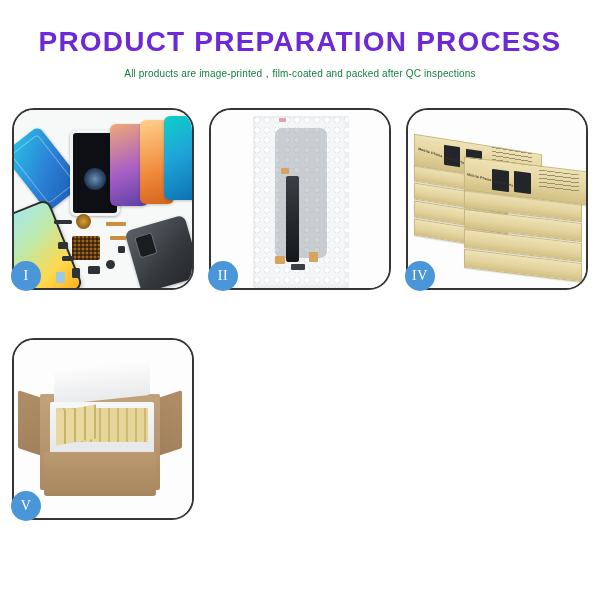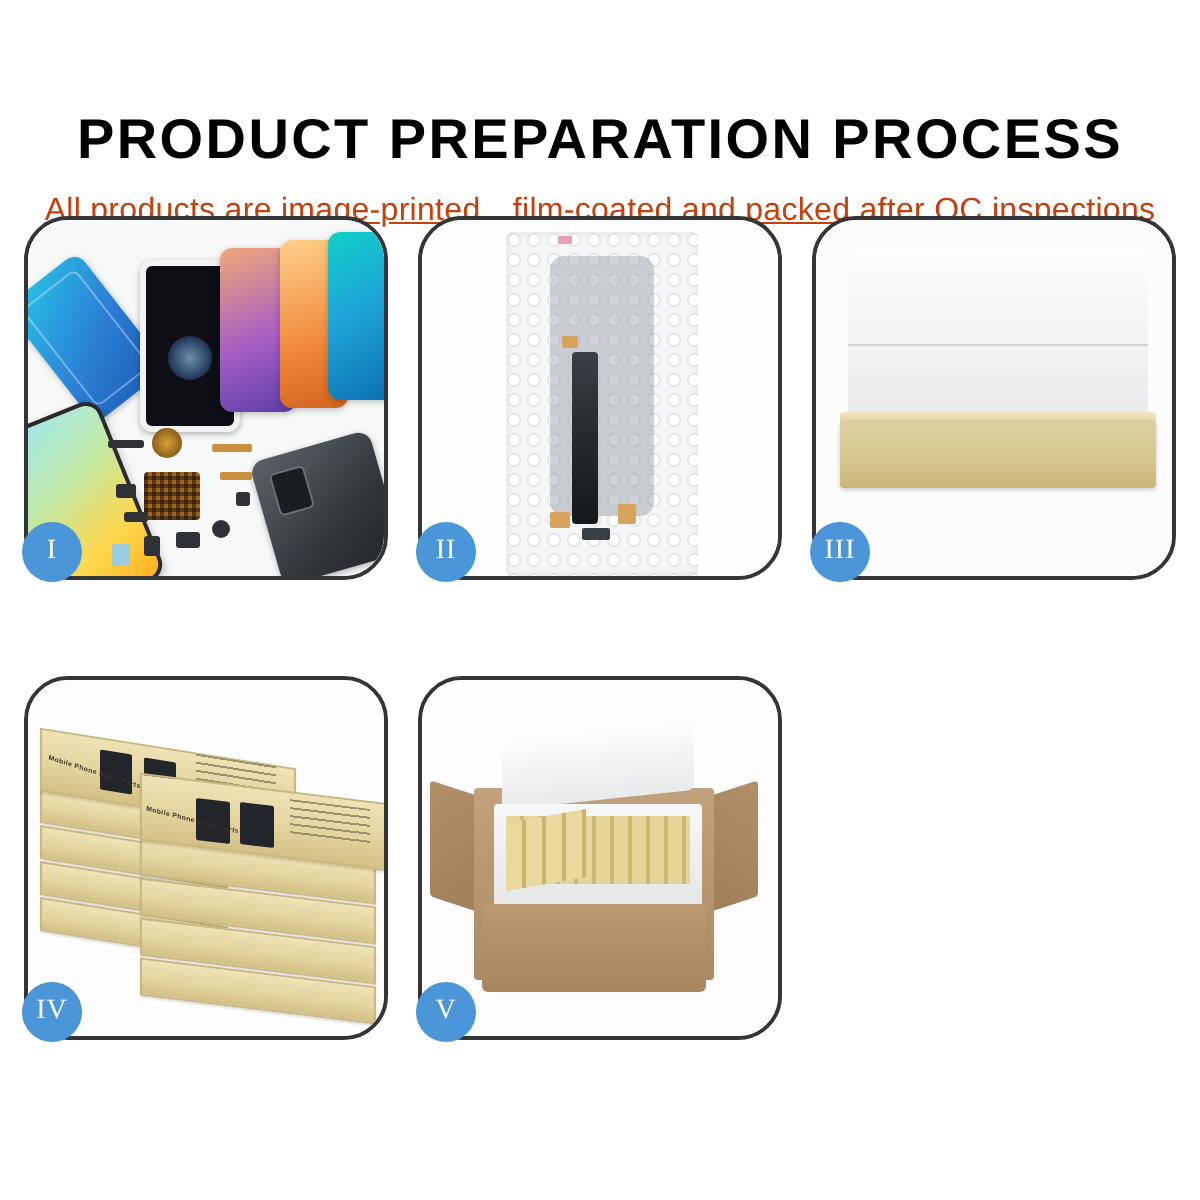--- a/index.html
+++ b/index.html
@@ -8,29 +8,28 @@
     background:#ffffff;
     font-family:"Liberation Sans","DejaVu Sans",sans-serif;
     overflow:hidden;
     position:relative;
   }
   .page{width:600px;height:600px;position:relative;}
 
   
   .header{padding-top:28px;text-align:center;}
   .title{
-    font-size:28px;font-weight:700;color:#000000;
+    font-size:28px;font-weight:700;color:#6d28d9;
     letter-spacing:1.2px;line-height:1;
     white-space:nowrap;
-    margin-top:28px;
   }
   .subtitle{
     margin-top:11px;
-    font-size:16px;font-weight:400;color:#c2410c;
-    letter-spacing:.15px;white-space:nowrap;text-decoration:underline;
+    font-size:10px;font-weight:400;color:#15803d;
+    letter-spacing:.15px;white-space:nowrap;
   }
 
   
   .grid{
     position:absolute;left:12px;top:108px;
     width:576px;
     display:grid;
     grid-template-columns:repeat(3,182px);
     grid-template-rows:182px 182px;
     column-gap:15px;row-gap:48px;
@@ -303,29 +302,20 @@
           <div class="flex-strip"></div>
           <div class="gold-b" style="left:28px;top:52px;width:8px;height:6px;"></div>
           <div class="gold-b" style="left:22px;top:140px;width:10px;height:8px;"></div>
           <div class="gold-b" style="left:56px;top:136px;width:9px;height:10px;"></div>
           <div class="gold-b" style="left:38px;top:148px;width:14px;height:6px;background:#3a3f45;"></div>
         </div>
       </div>
       <div class="badge">II</div>
     </div>
 
-    <div class="panel">
-      <div class="panel-inner p3">
-        <div class="foam-lid"></div>
-        <div class="box3-inner"></div>
-        <div class="box3-lip"></div>
-        <div class="box3-body"></div>
-      </div>
-      <div class="badge">III</div>
-    </div>
 
     <div class="panel">
       <div class="panel-inner p4">
 
         <div class="stk" style="left:6px;top:62px;width:92px;height:15px;transform:skewY(9deg);"></div>
         <div class="stk" style="left:6px;top:80px;width:92px;height:15px;transform:skewY(9deg);"></div>
         <div class="stk" style="left:6px;top:98px;width:92px;height:15px;transform:skewY(9deg);"></div>
         <div class="stk" style="left:6px;top:116px;width:92px;height:15px;transform:skewY(9deg);"></div>
 
         <div class="stk" style="left:56px;top:86px;width:116px;height:17px;transform:skewY(7deg);"></div>

